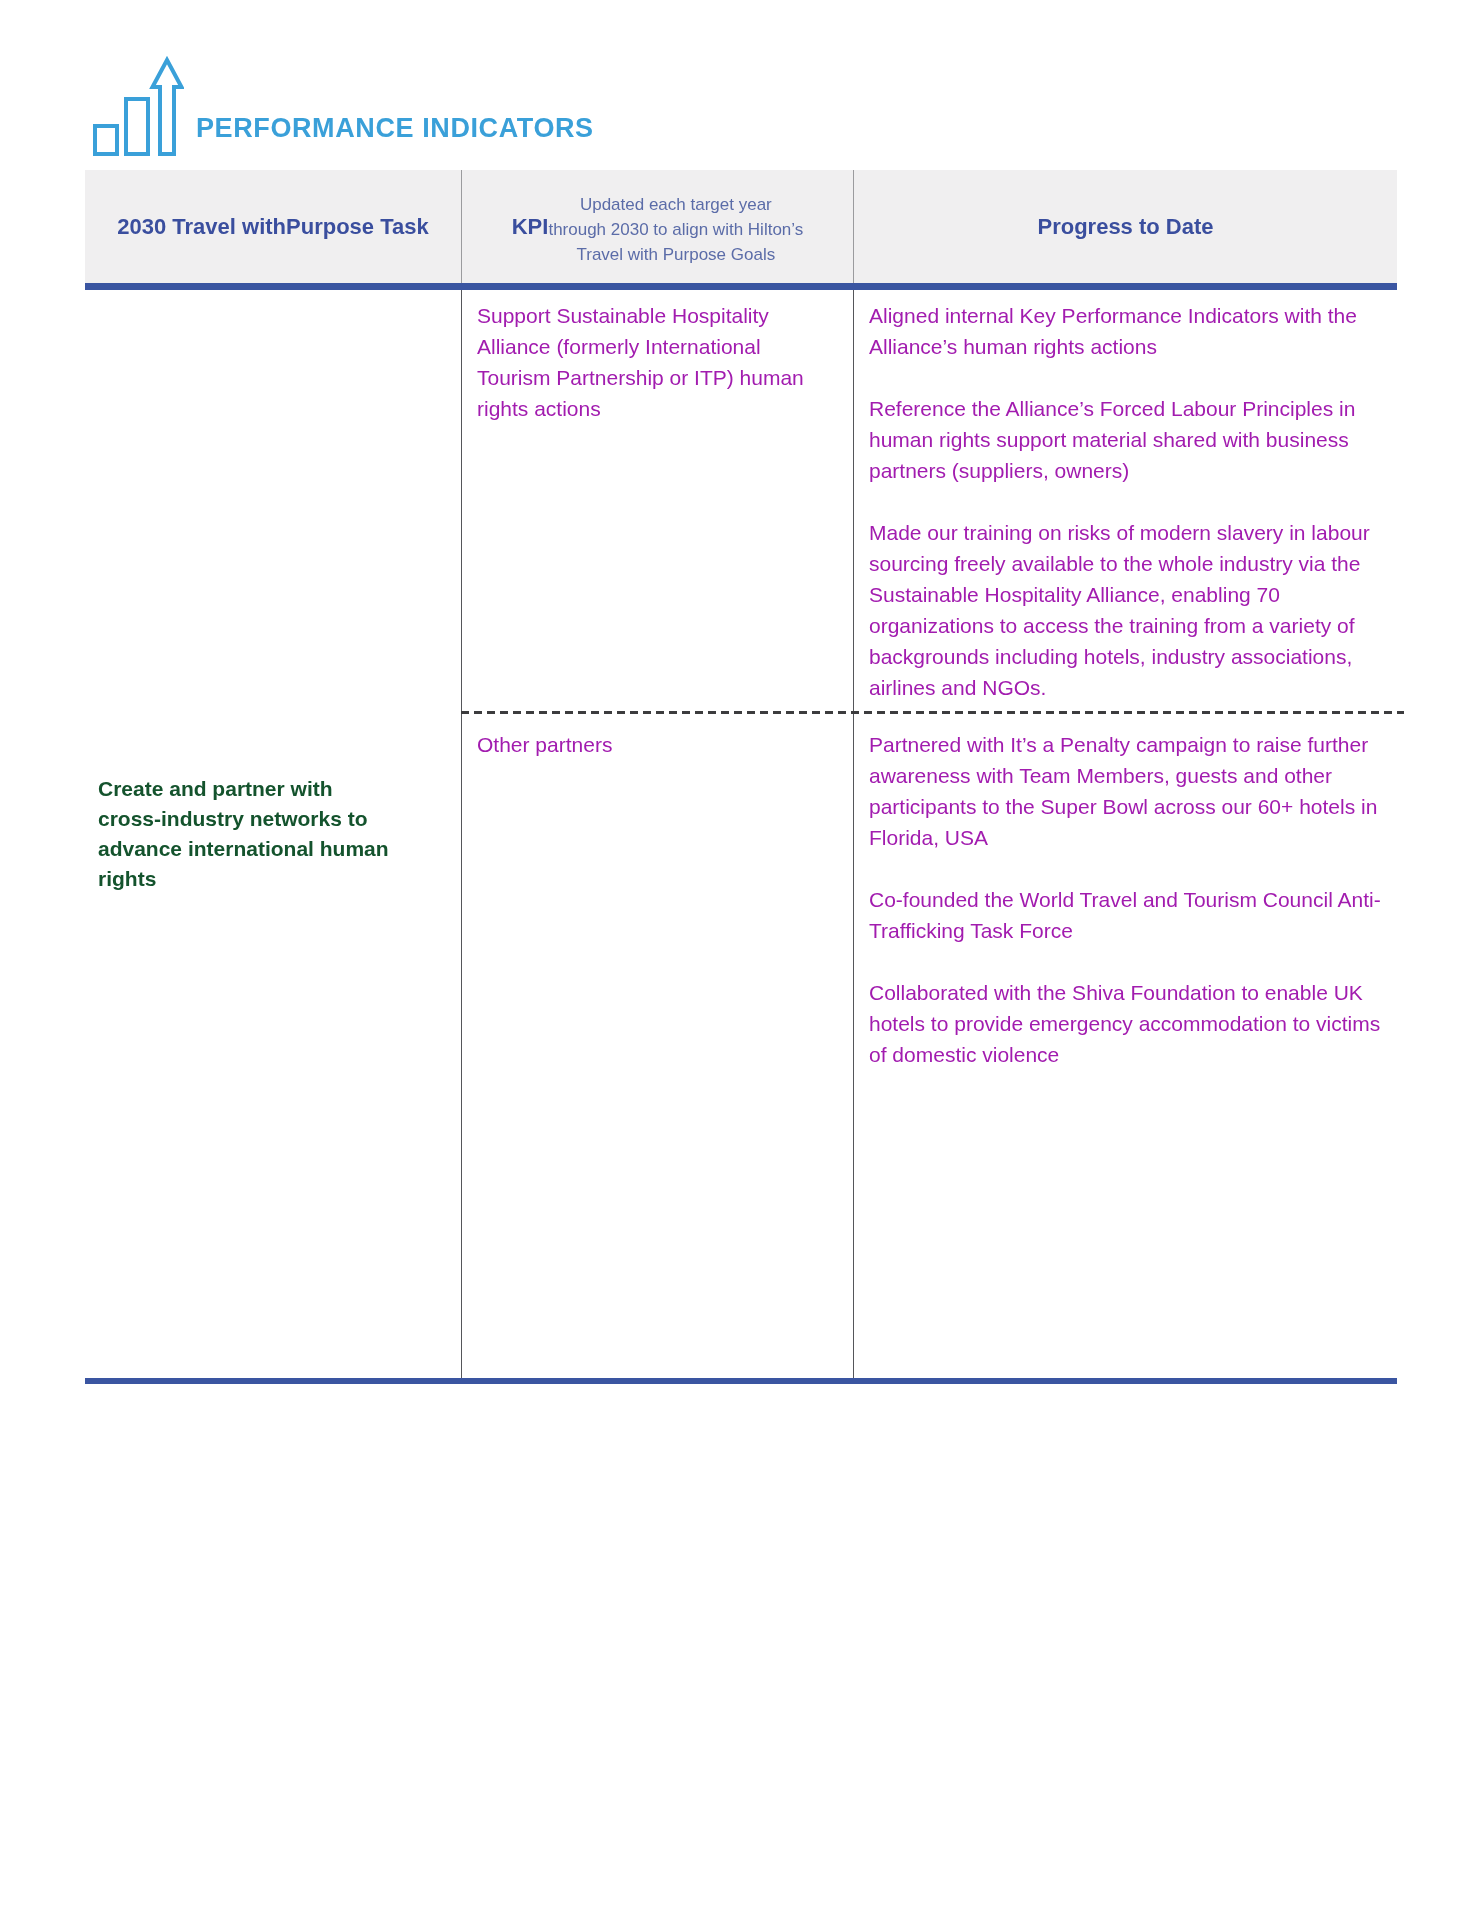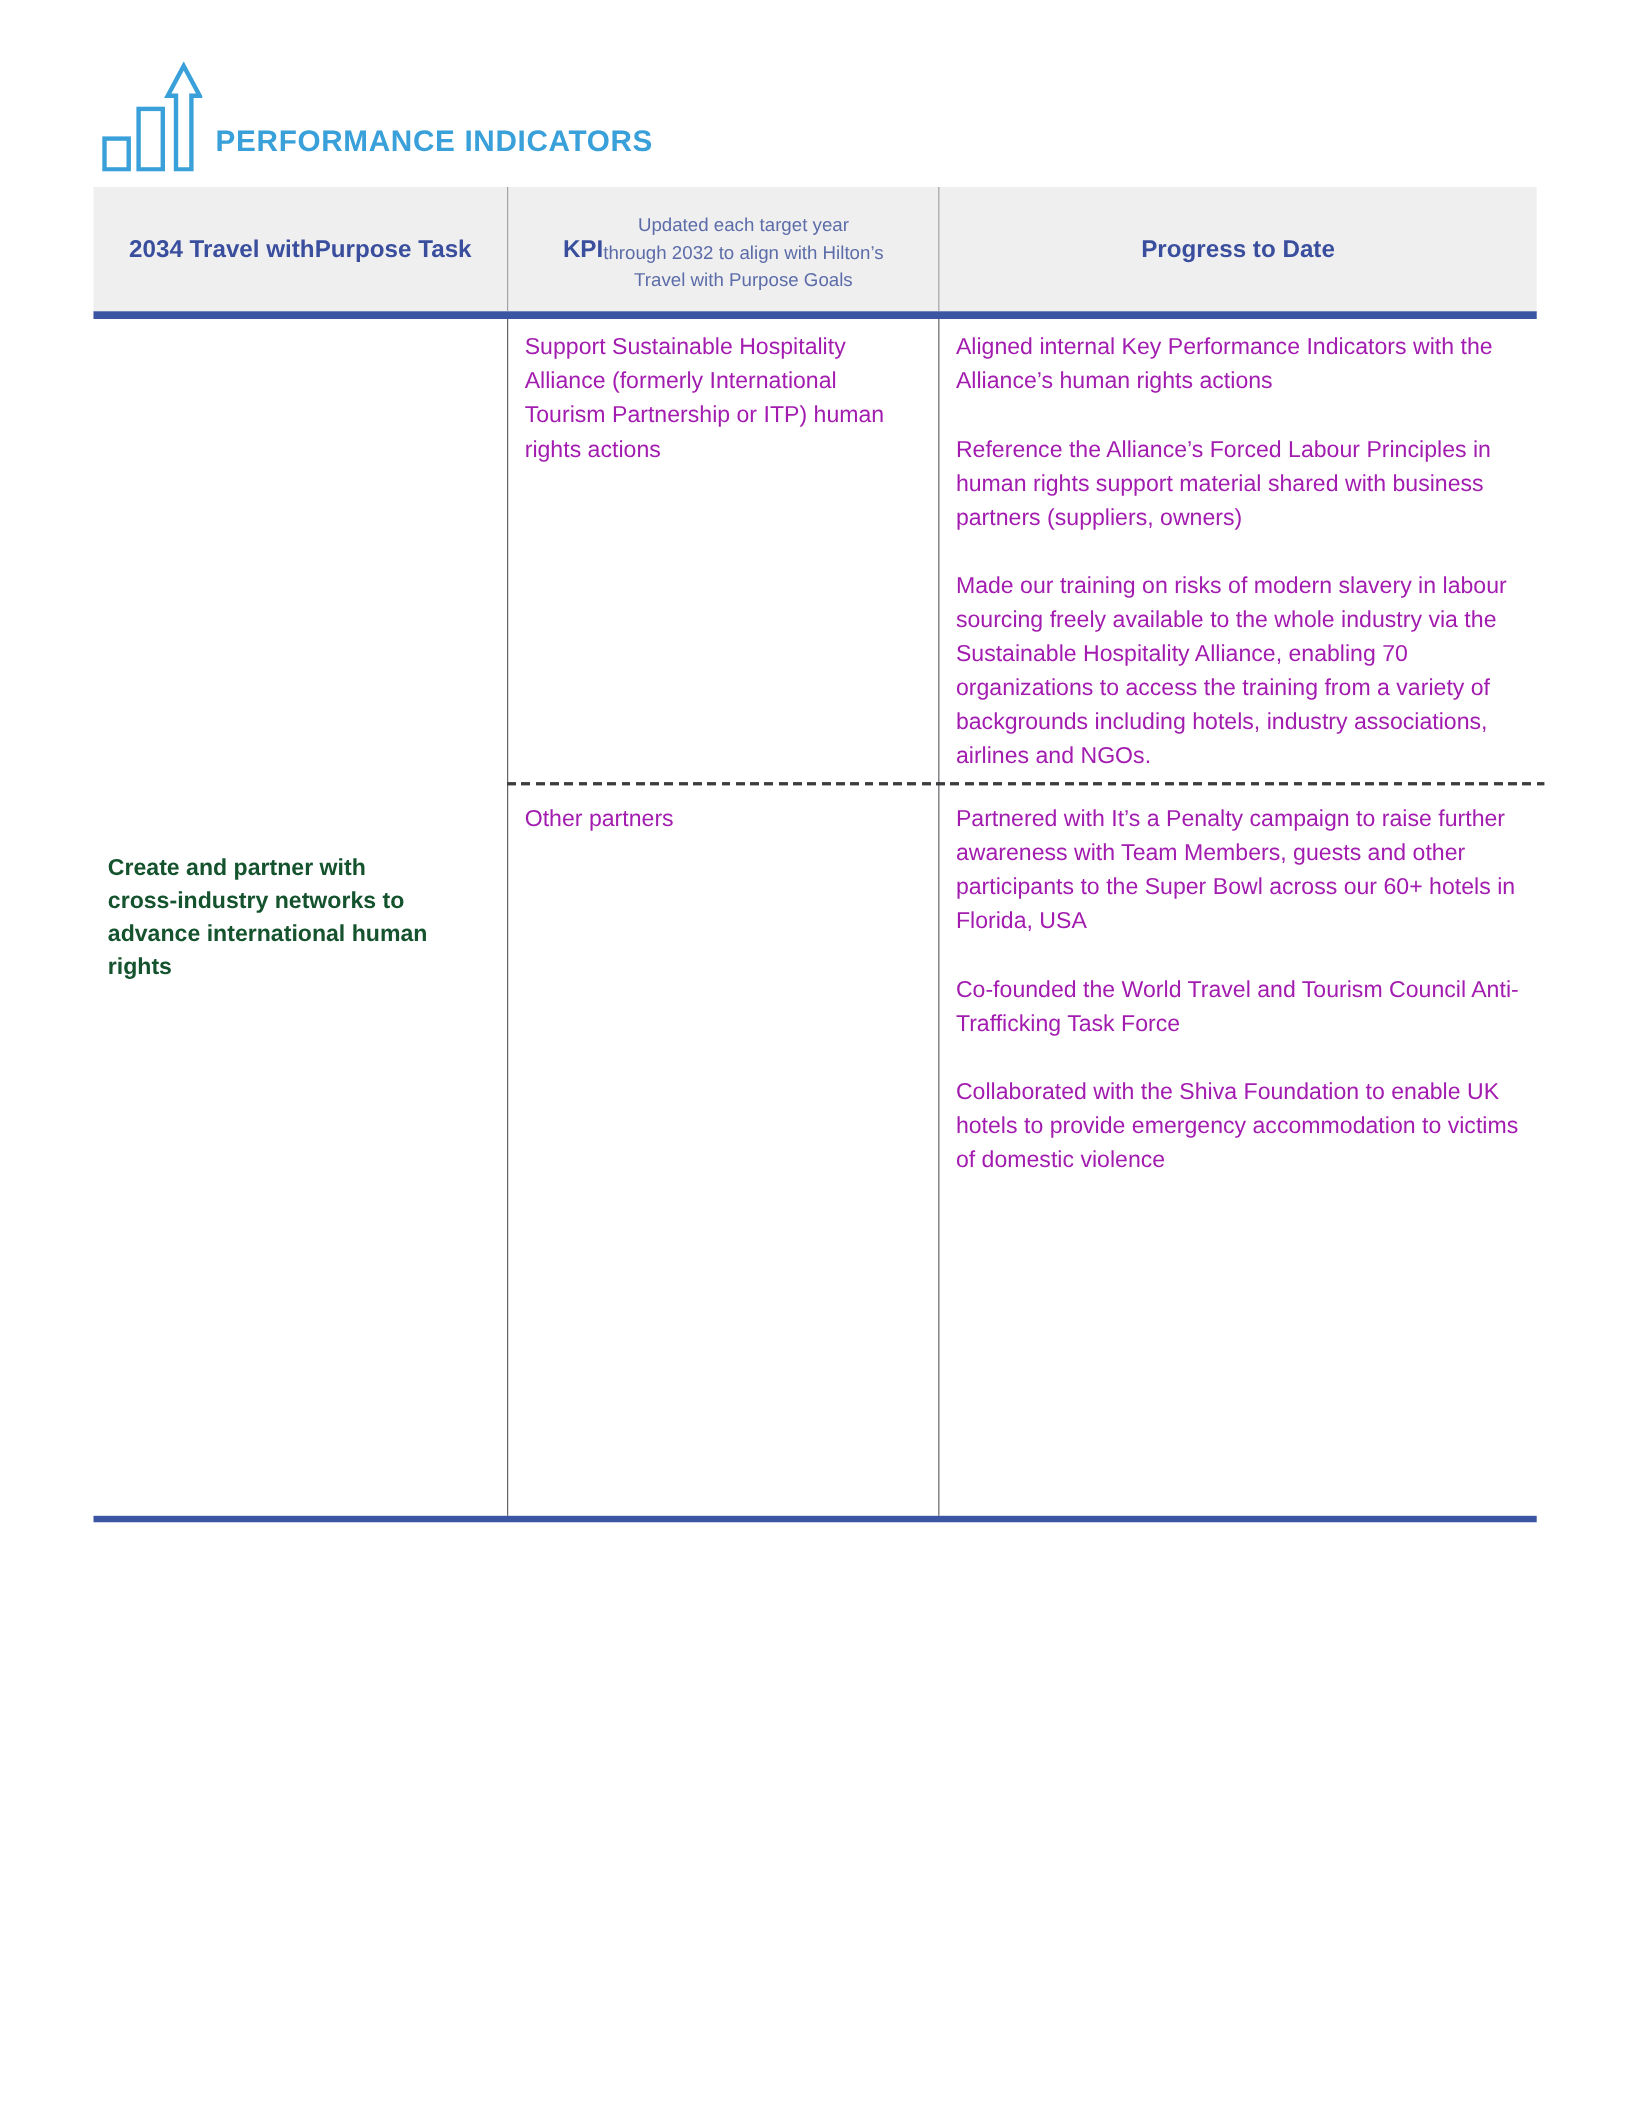--- a/index.html
+++ b/index.html
@@ -122,28 +122,28 @@
         <path d="M77 4 L91.5 31 L84 31 L84 98 L70 98 L70 31 L62.5 31 Z" stroke="#3AA0D9" stroke-width="4" stroke-linejoin="miter"></path>
       </svg>
     </span>
     <h1 class="page-title">PERFORMANCE INDICATORS</h1>
   </div>
 
   <div class="table">
 
     <div class="thead">
       <div class="th">
-        <div class="th-main">2034 Travel with</div>
+        <div class="th-main">2030 Travel with</div>
         <div class="th-main">Purpose Task</div>
       </div>
       <div class="th">
         <div class="th-main">KPI</div>
         <div class="th-sub">
           <div>Updated each target year</div>
-          <div>through 2032 to align with Hilton’s</div>
+          <div>through 2030 to align with Hilton’s</div>
           <div>Travel with Purpose Goals</div>
         </div>
       </div>
       <div class="th">
         <div class="th-main">Progress to Date</div>
       </div>
     </div>
 
     <div class="tbody">
 

